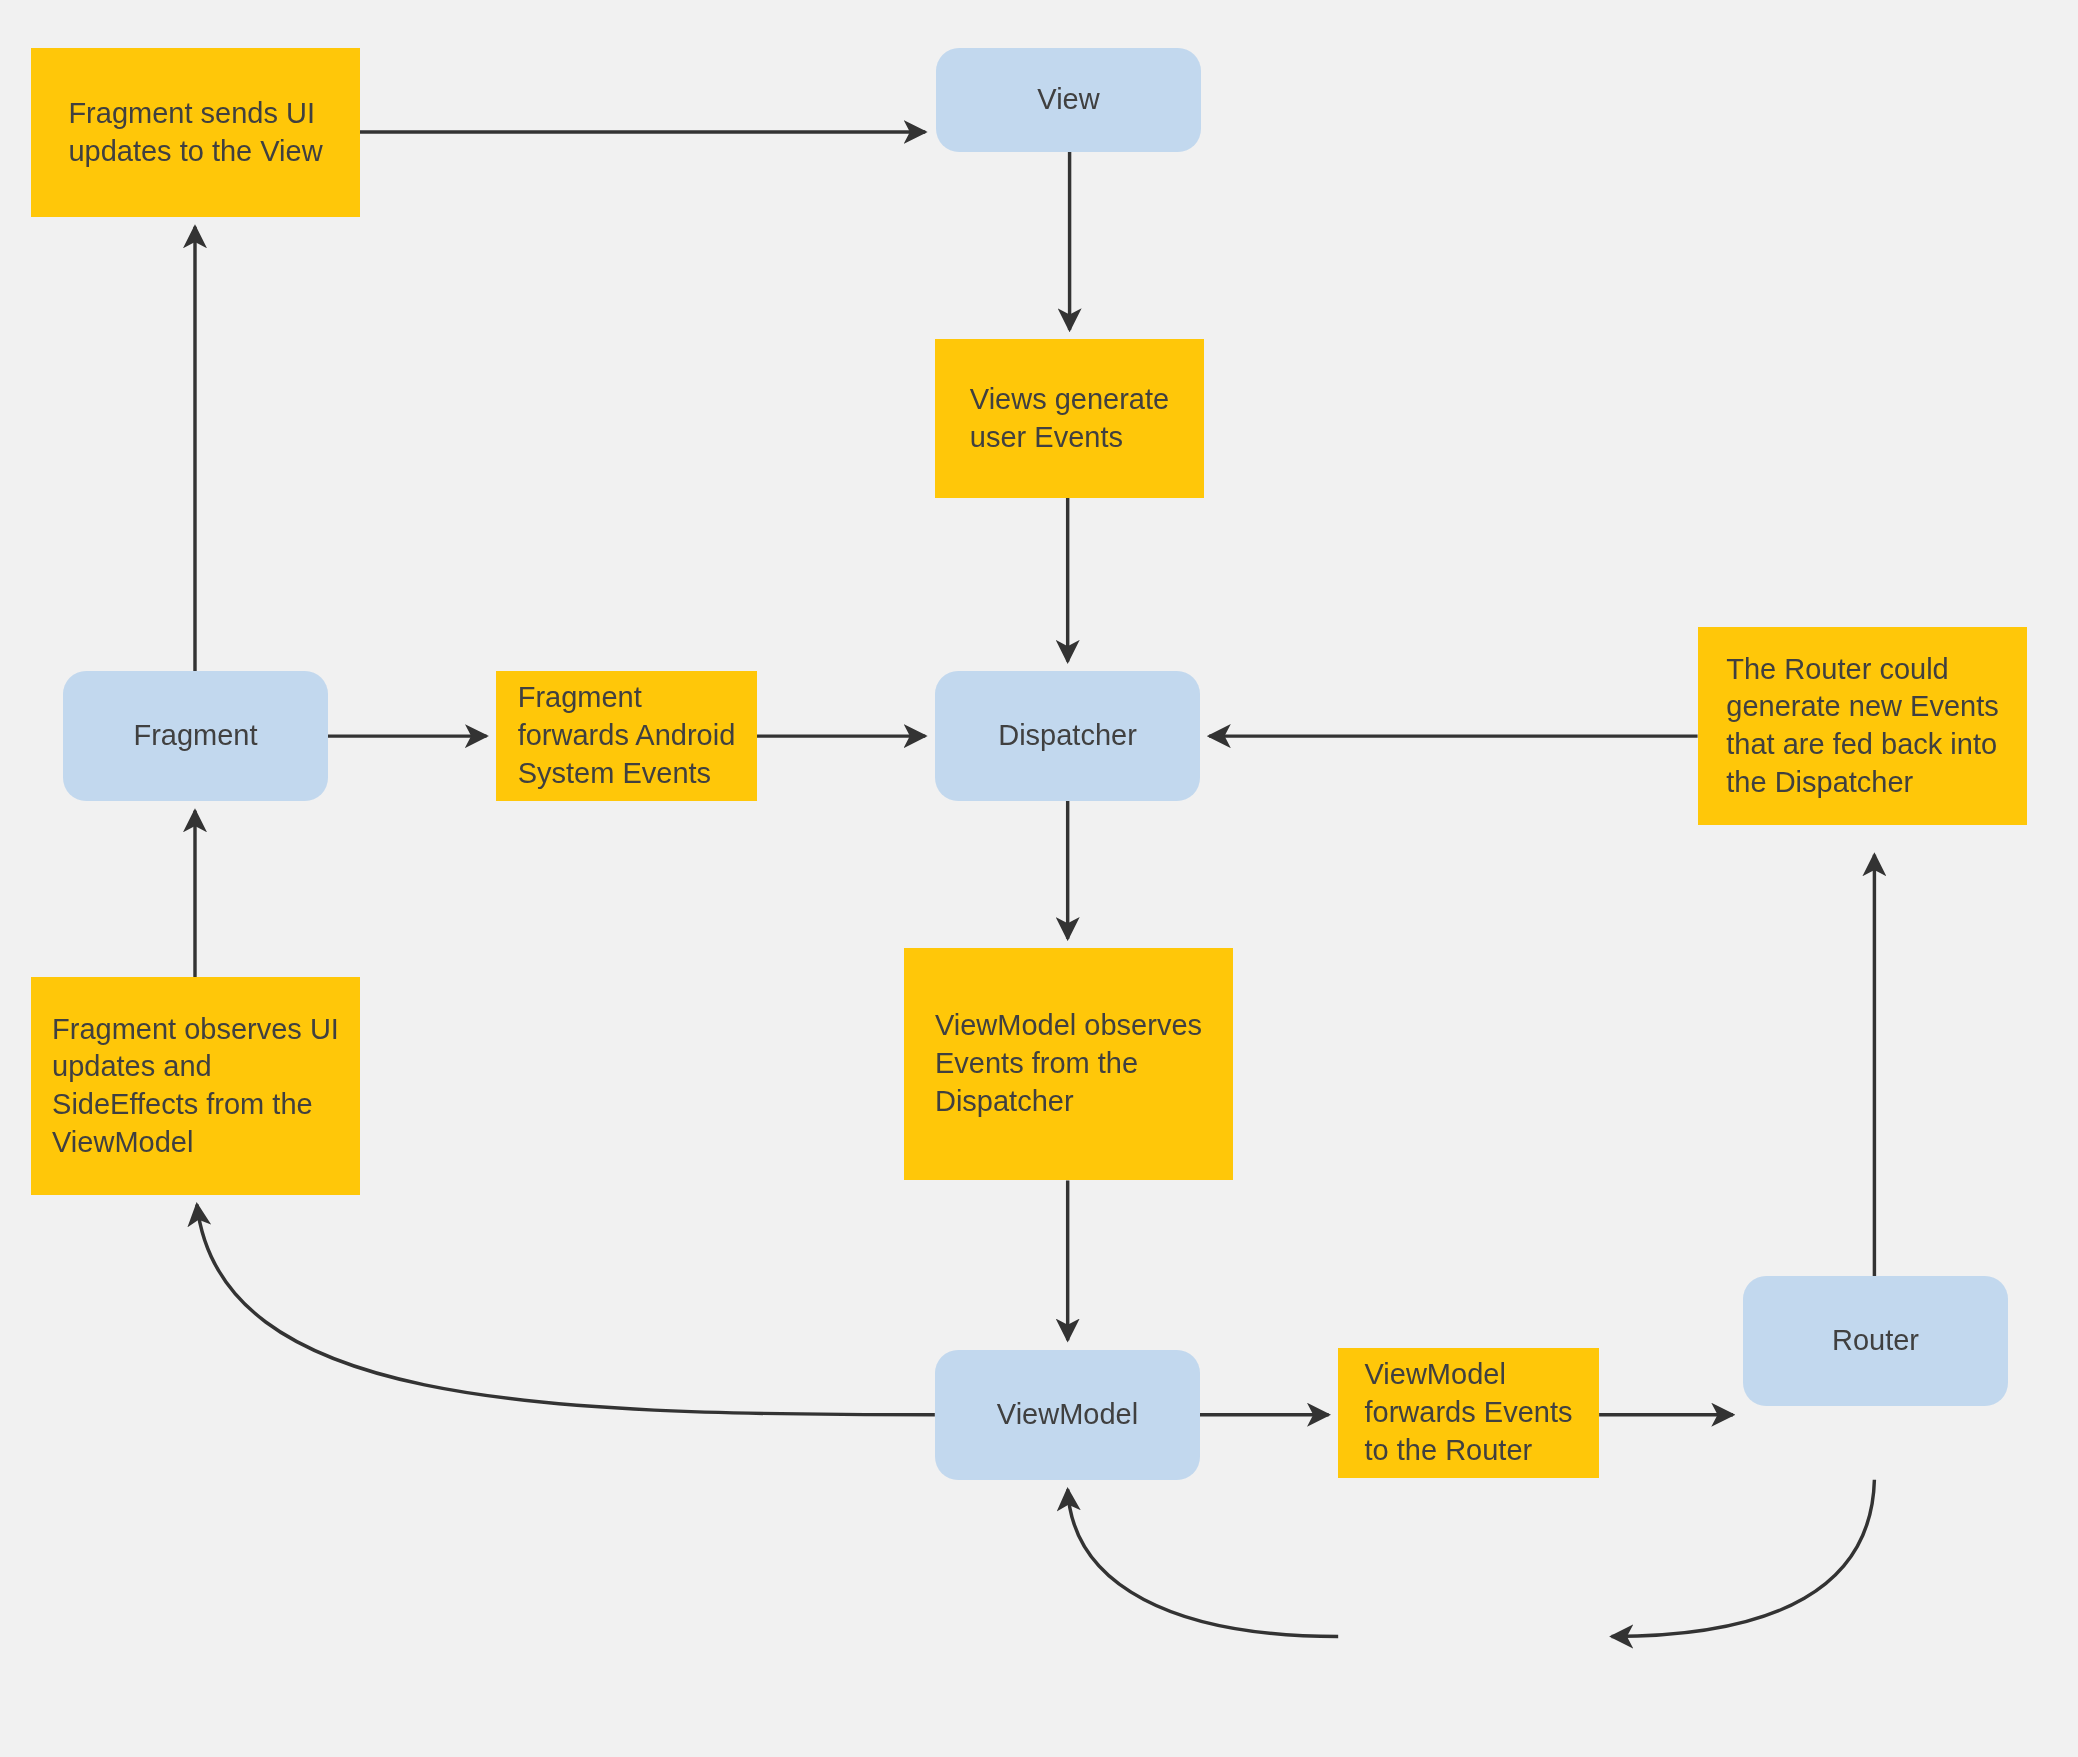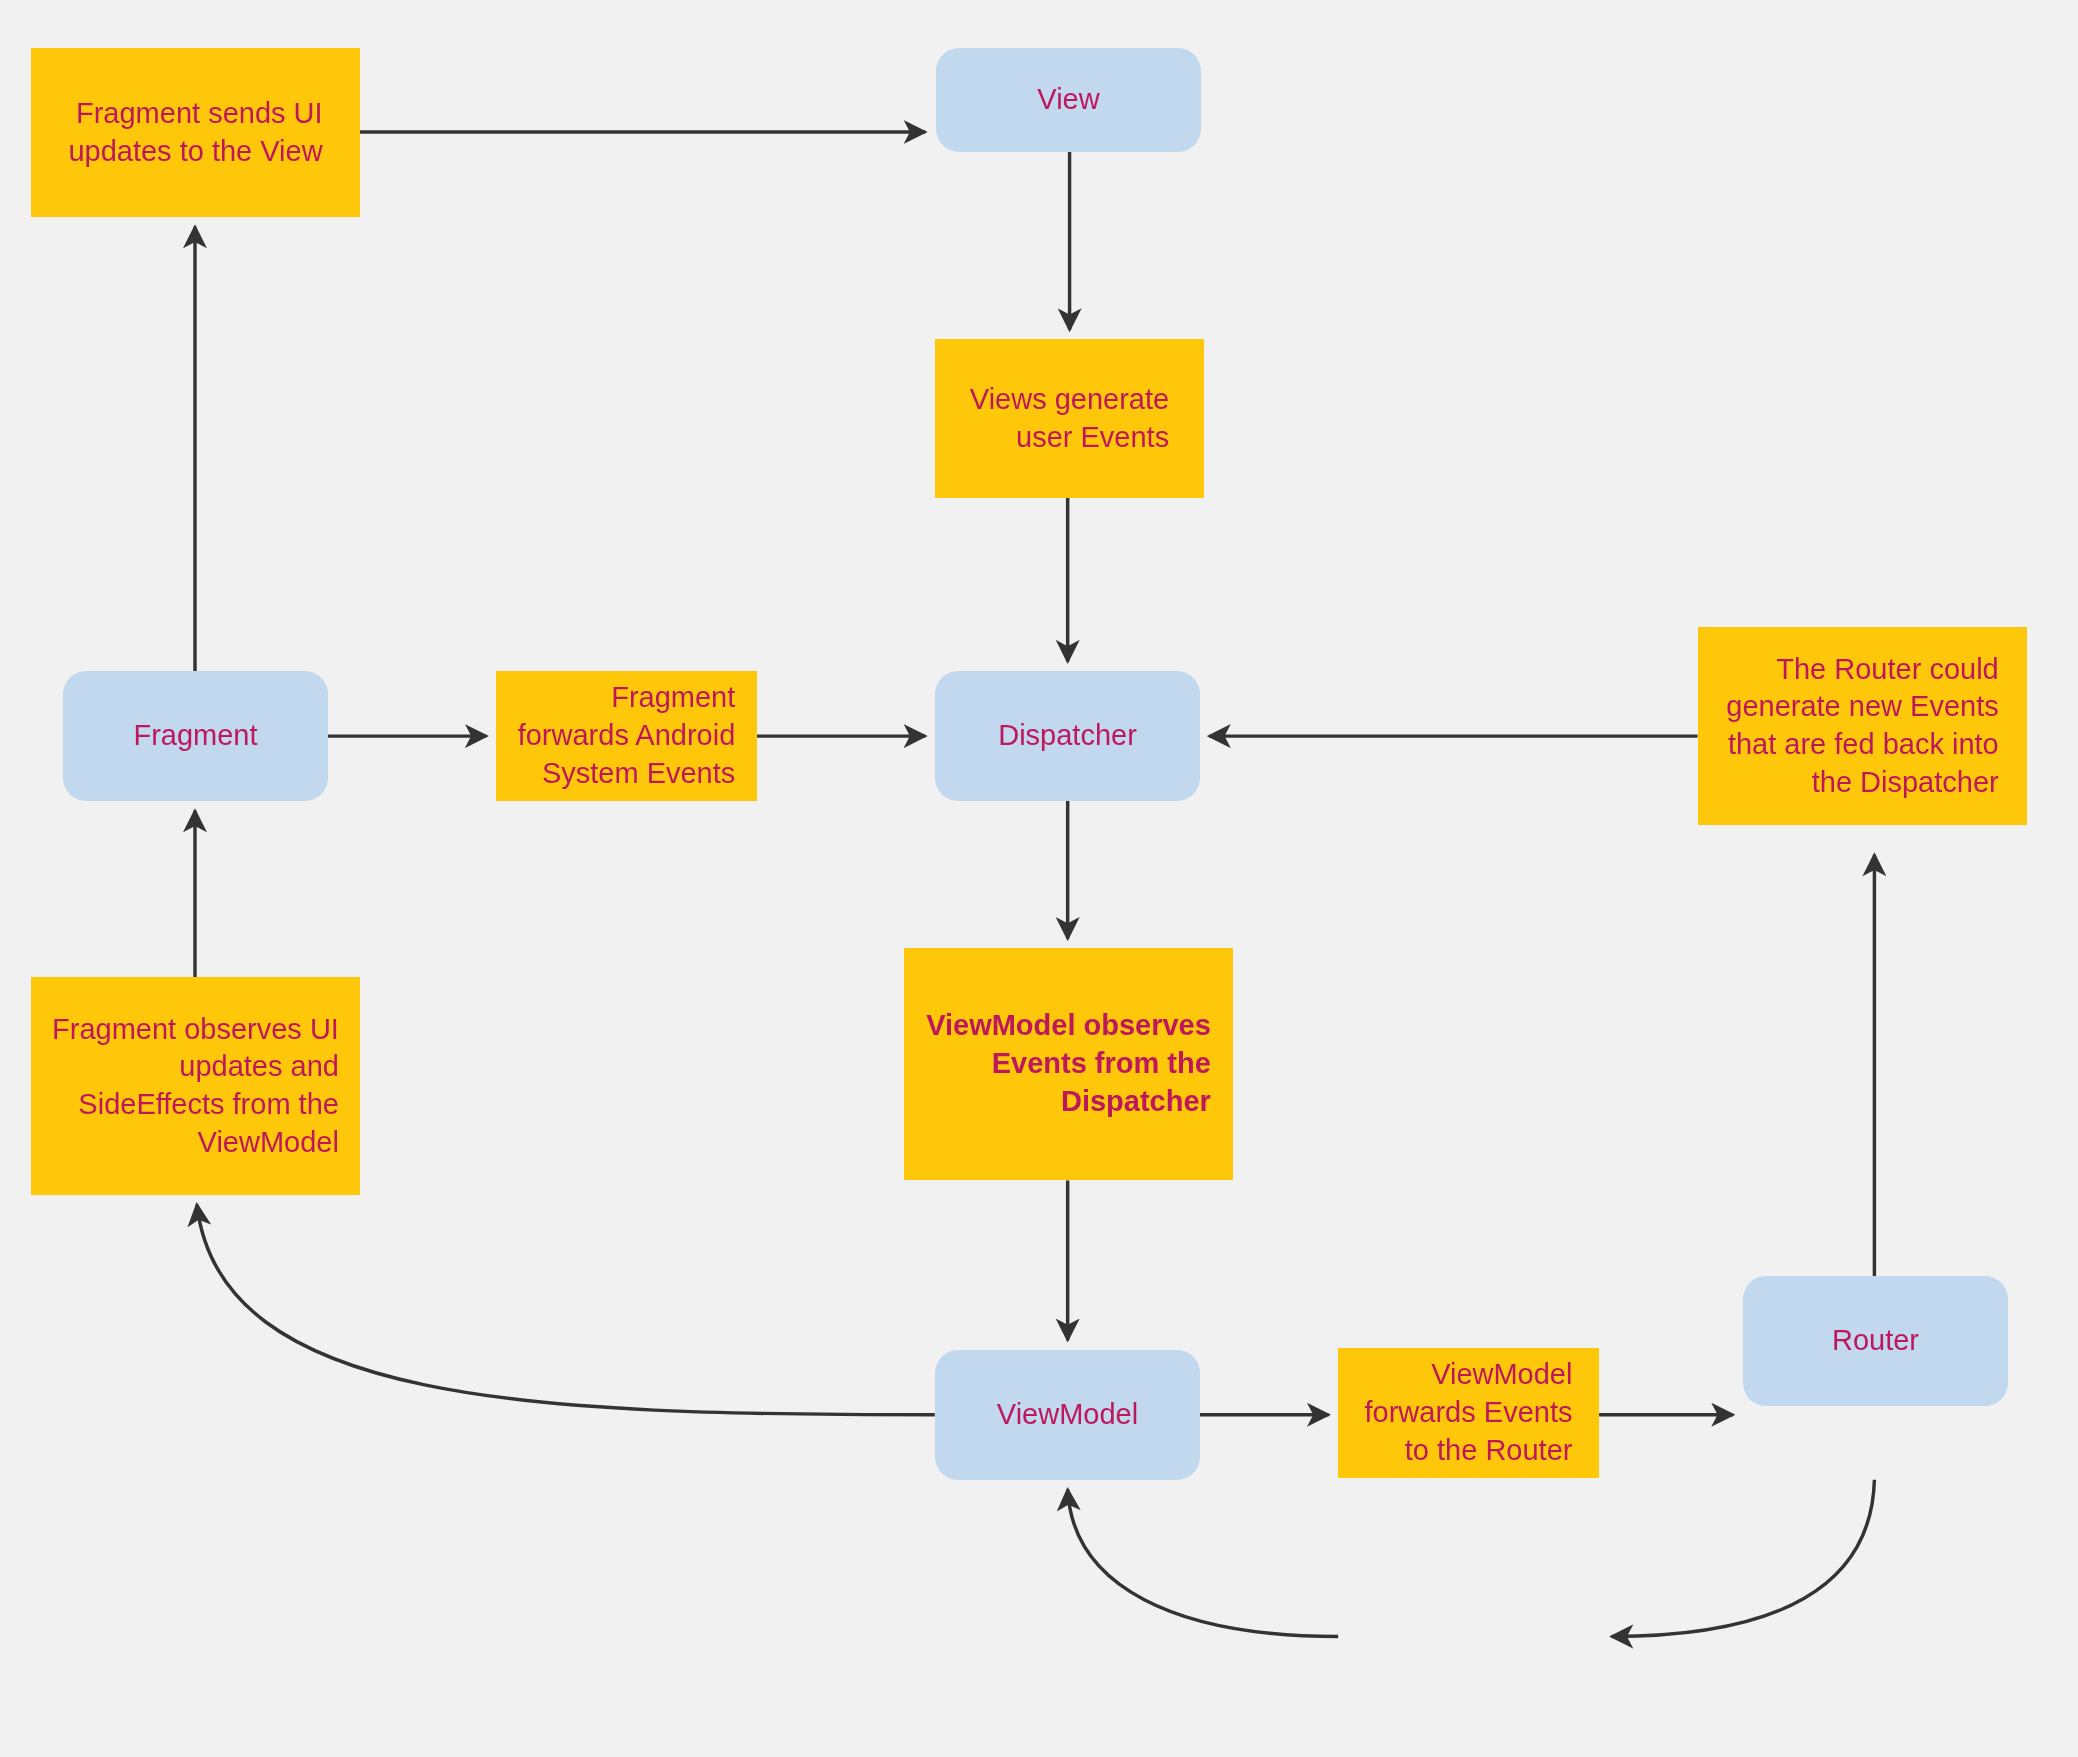--- a/index.html
+++ b/index.html
@@ -24,23 +24,23 @@
     top: 0;
     width: 2078px;
     height: 1758px;
     pointer-events: none;
   }
   .node {
     position: absolute;
     display: flex;
     align-items: center;
     justify-content: center;
-    text-align: right;
+    text-align: left;
     box-sizing: border-box;
-    color: #be185d;
+    color: #404040;
     line-height: 1.30;
     z-index: 2;
   }
   .node-round {
     background: #c2d8ee;
     border-radius: 23px;
     font-size: 29px;
   }
   .node-note {
     background: #ffc709;
@@ -165,21 +165,21 @@
 the Dispatcher</span>
   </div>
 
   <div class="node node-note" style="left:31px; top:977px; width:329px; height:218px;">
     <span class="node-label">Fragment observes UI
 updates and
 SideEffects from the
 ViewModel</span>
   </div>
 
-  <div class="node node-note" style="left:904px; top:948px; width:329px; height:232px;font-weight:bold;">
+  <div class="node node-note" style="left:904px; top:948px; width:329px; height:232px;">
     <span class="node-label">ViewModel observes
 Events from the
 Dispatcher</span>
   </div>
 
   <div class="node node-round" style="left:935px; top:1350px; width:265px; height:130px;">
     <span class="node-label">ViewModel</span>
   </div>
 
   <div class="node node-note" style="left:1338px; top:1348px; width:261px; height:130px;">

